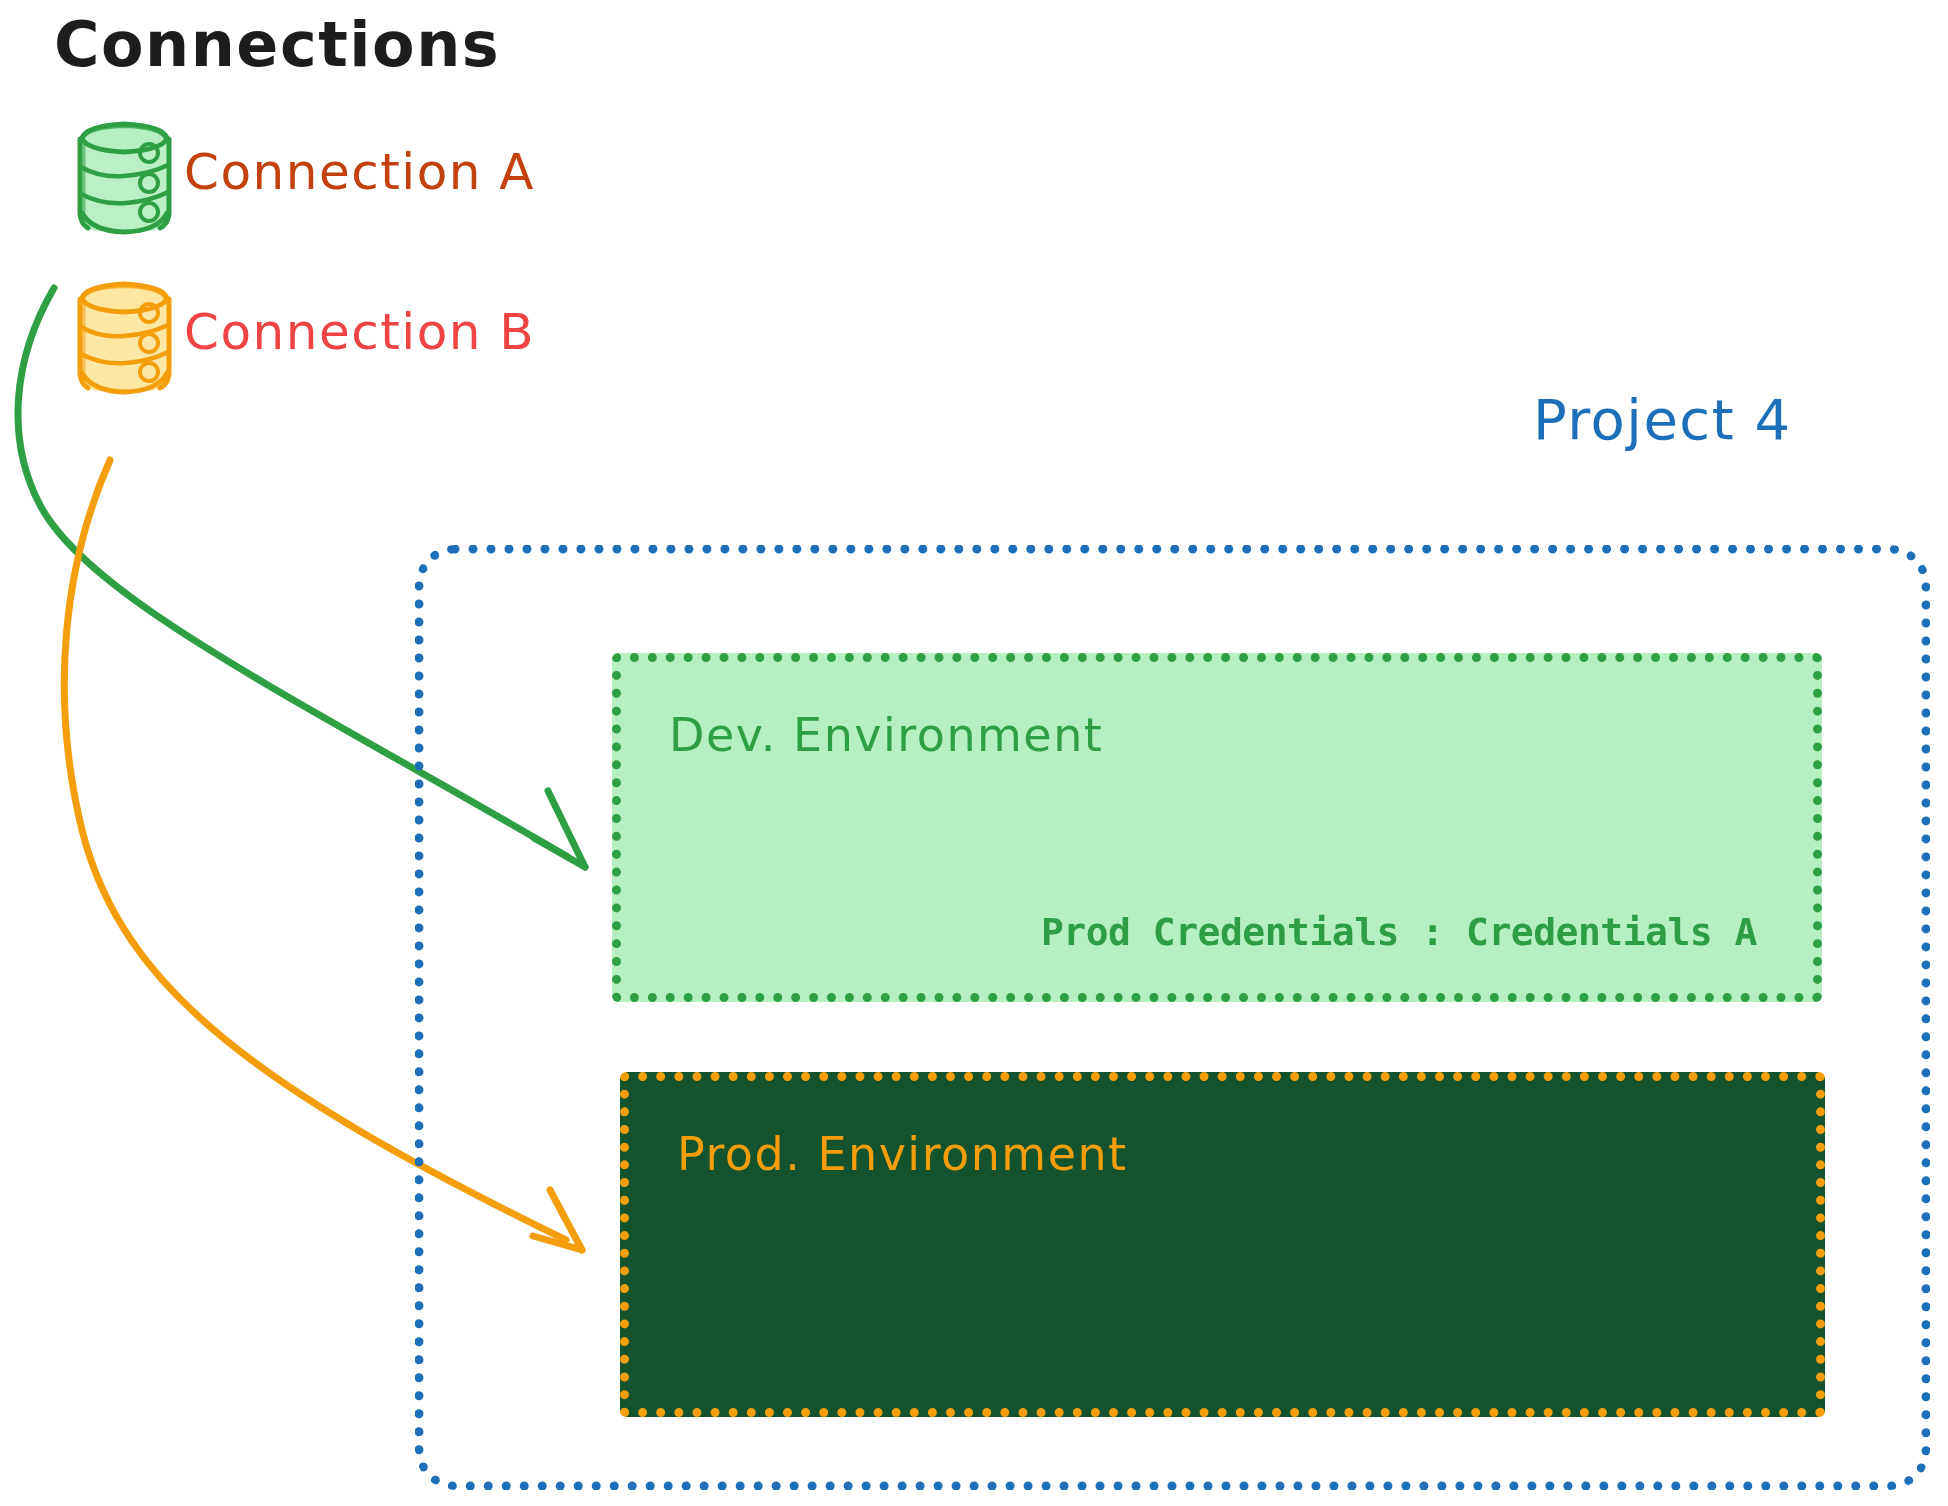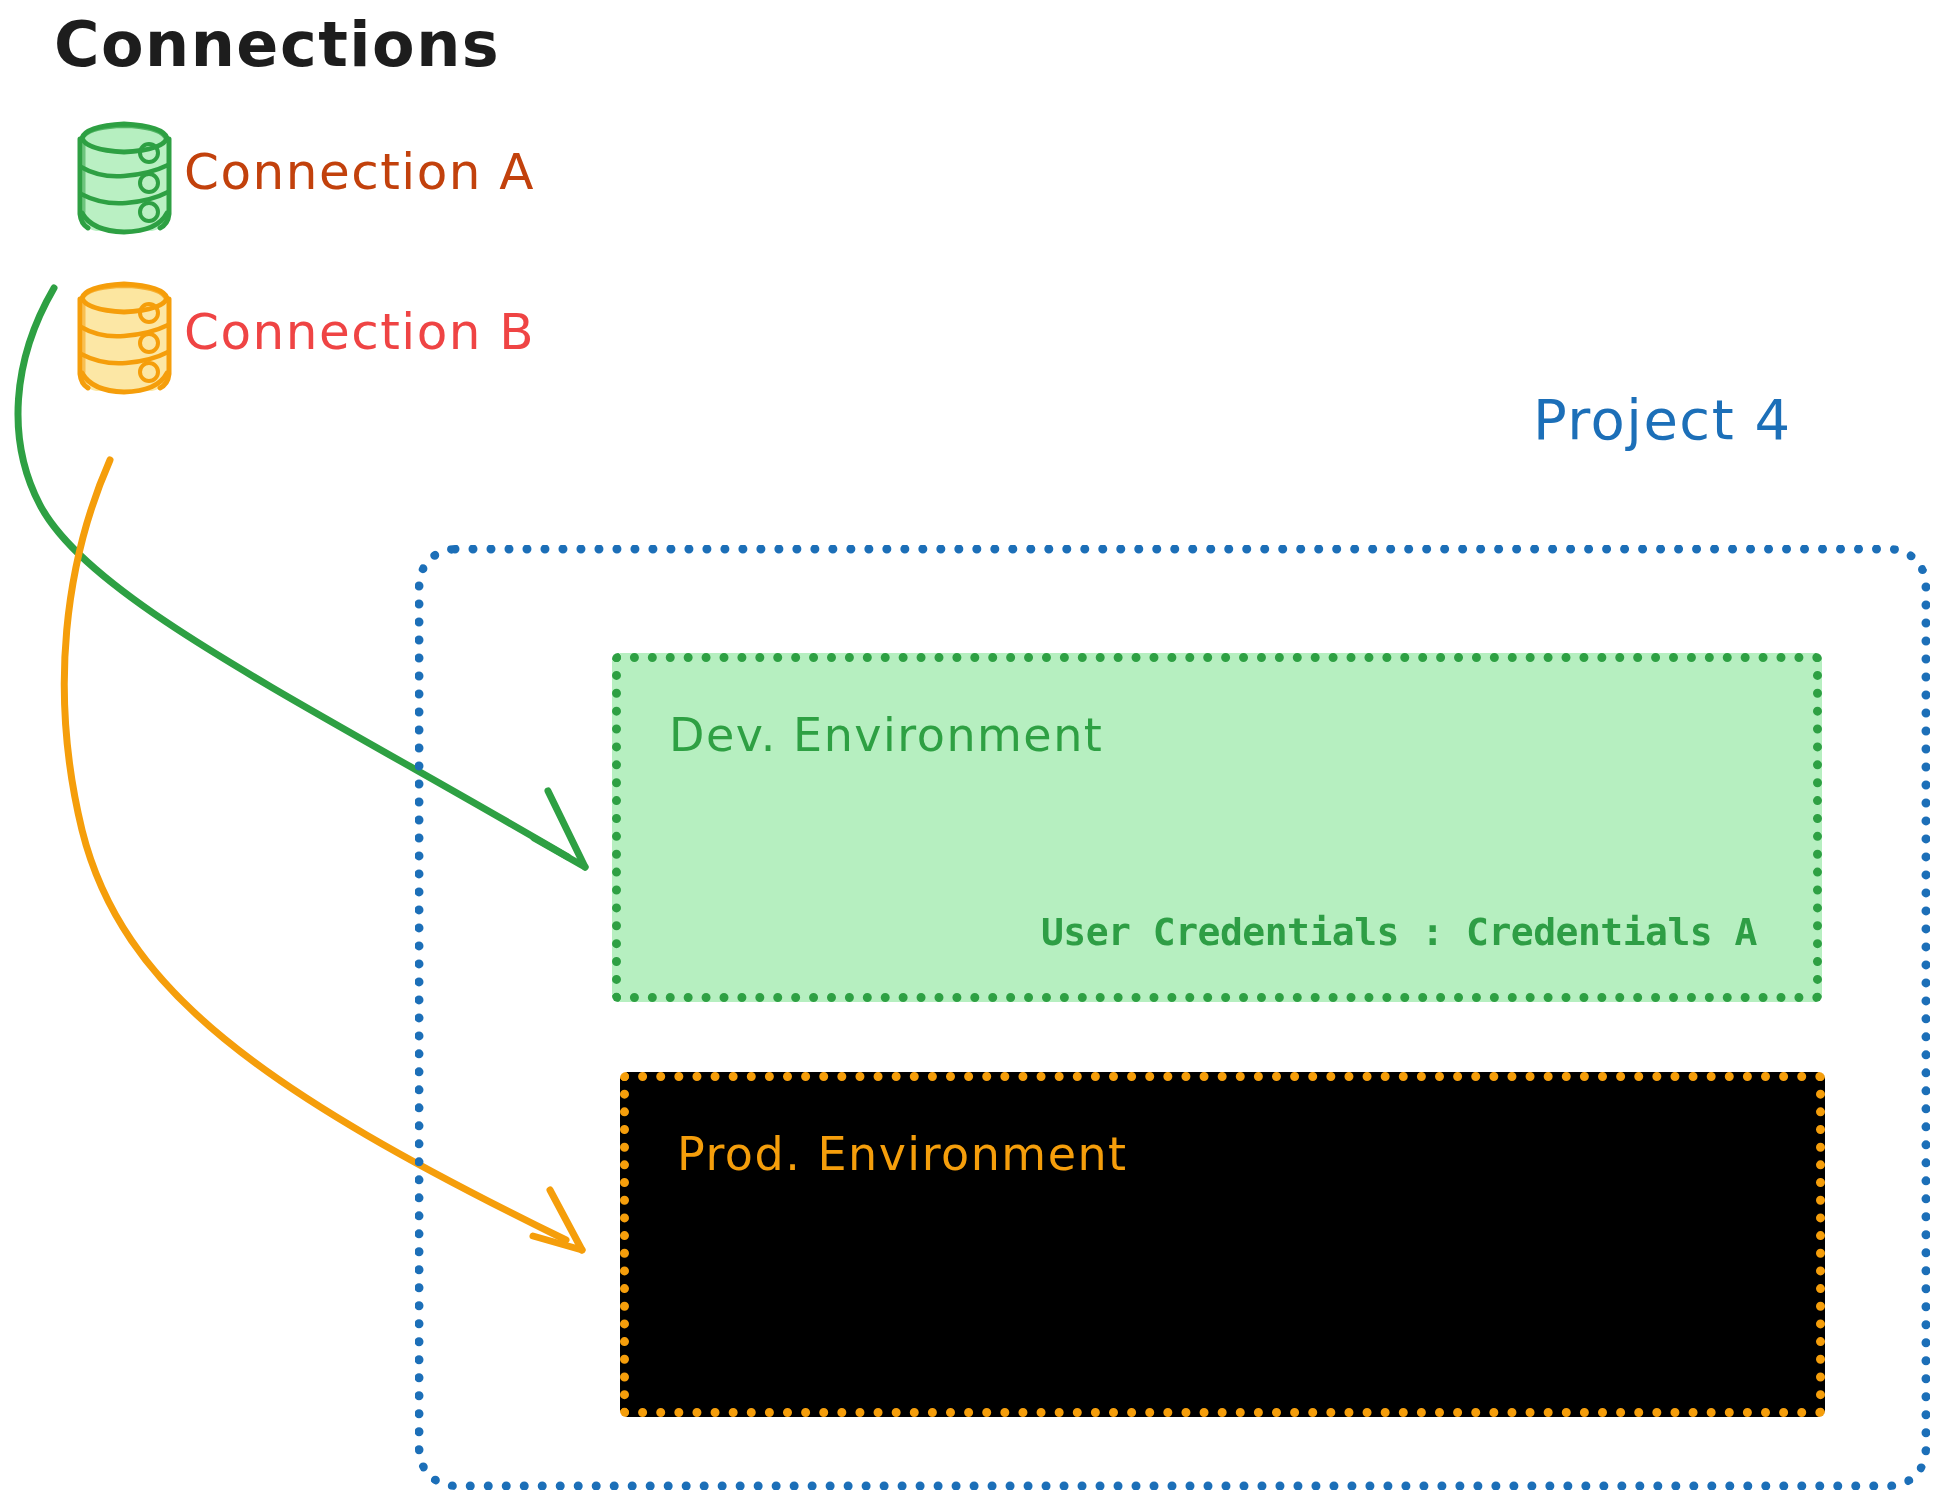--- a/index.html
+++ b/index.html
@@ -89,21 +89,21 @@
     width: 1210px;
     height: 349px;
     background: #b6efc0;
     border: 9px dotted #2ea043;
   }
   #env-prod {
     left: 620px;
     top: 1072px;
     width: 1205px;
     height: 345px;
-    background: #000000;
+    background: #14532d;
     border: 9px dotted #f59e0b;
   }
   #project-box {
     position: absolute;
     left: 415px;
     top: 545px;
     width: 1515px;
     height: 945px;
     border-radius: 40px;
     border: 9px dotted #1c6fb8;
@@ -203,20 +203,20 @@
   <div class="txt hand" id="label-connection-a">Connection A</div>
 
   <div class="txt hand" id="label-connection-b">Connection B</div>
 
   <div class="txt hand" id="label-project-title">Project 4</div>
 
   <div id="project-box"></div>
 
   <div class="env-box" id="env-dev">
     <div class="env-title hand" id="env-dev-title">Dev. Environment</div>
-    <div class="env-cred mono" id="env-dev-cred">User Credentials : Credentials A</div>
+    <div class="env-cred mono" id="env-dev-cred">Prod Credentials : Credentials A</div>
   </div>
 
   <div class="env-box" id="env-prod">
     <div class="env-title hand" id="env-prod-title">Prod. Environment</div>
   </div>
 
 </div>
 
 </body></html>

